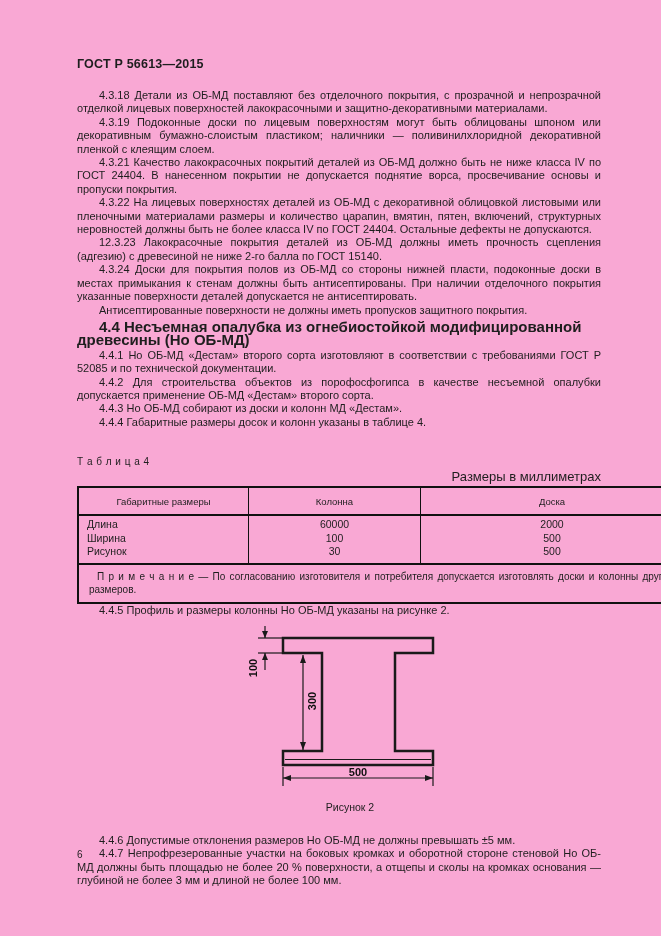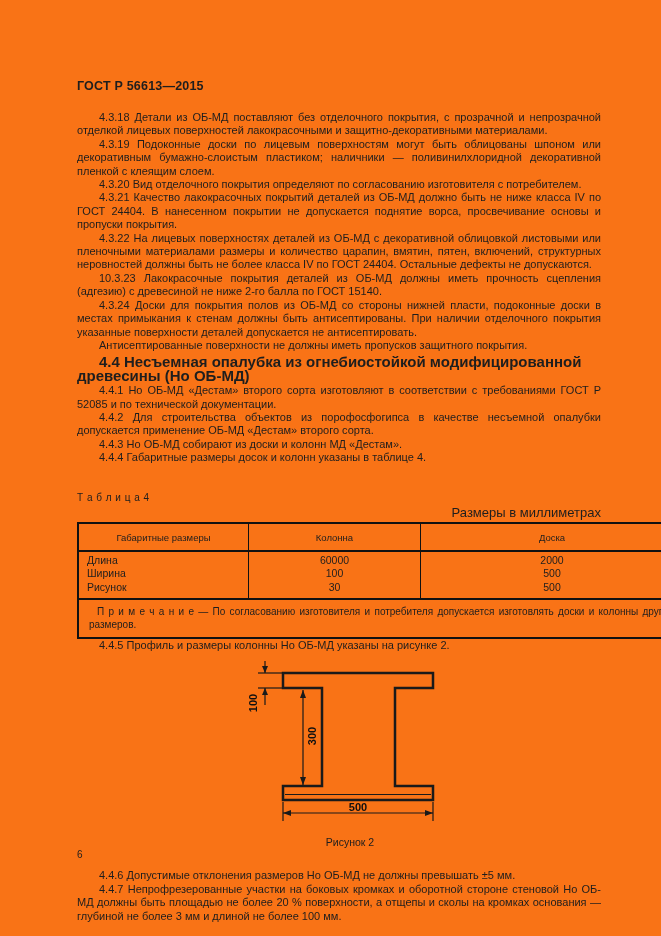--- a/index.html
+++ b/index.html
@@ -1,23 +1,23 @@
 <!DOCTYPE html>
 <html><head>
 <meta charset="utf-8">
 <style>
   html,body{margin:0;padding:0;background:#ffffff;}
   .page{
     position:relative;
     width:661px;height:936px;
-    background:#f97316;
+    background:#f9a8d4;
     color:#1e1e1e;
     font-family:"Liberation Sans", sans-serif;
     box-sizing:border-box;
-    padding:79px 60px 0 77px;
+    padding:57px 60px 0 77px;
     overflow:hidden;
   }
   .doc-header{
     font-size:12.5px;font-weight:bold;letter-spacing:.2px;
     margin:0 0 18px 0;
   }
   .para{
     margin:0;
     font-size:11px;line-height:13.4px;
     text-align:justify;
@@ -88,24 +88,23 @@
 </style>
 </head>
 <body>
 
 <div class="page">
 
   <p class="doc-header">ГОСТ Р 56613—2015</p>
 
   <p class="para">4.3.18 Детали из ОБ-МД поставляют без отделочного покрытия, с прозрачной и непрозрачной отделкой лицевых поверхностей лакокрасочными и защитно-декоративными материалами.</p>
   <p class="para">4.3.19 Подоконные доски по лицевым поверхностям могут быть облицованы шпоном или декоративным бумажно-слоистым пластиком; наличники — поливинилхлоридной декоративной пленкой с клеящим слоем.</p>
-  <p class="para">4.3.20 Вид отделочного покрытия определяют по согласованию изготовителя с потребителем.</p>
   <p class="para">4.3.21 Качество лакокрасочных покрытий деталей из ОБ-МД должно быть не ниже класса IV по ГОСТ 24404. В нанесенном покрытии не допускается поднятие ворса, просвечивание основы и пропуски покрытия.</p>
   <p class="para">4.3.22 На лицевых поверхностях деталей из ОБ-МД с декоративной облицовкой листовыми или пленочными материалами размеры и количество царапин, вмятин, пятен, включений, структурных неровностей должны быть не более класса IV по ГОСТ 24404. Остальные дефекты не допускаются.</p>
-  <p class="para">10.3.23 Лакокрасочные покрытия деталей из ОБ-МД должны иметь прочность сцепления (адгезию) с древесиной не ниже 2-го балла по ГОСТ 15140.</p>
+  <p class="para">12.3.23 Лакокрасочные покрытия деталей из ОБ-МД должны иметь прочность сцепления (адгезию) с древесиной не ниже 2-го балла по ГОСТ 15140.</p>
   <p class="para">4.3.24 Доски для покрытия полов из ОБ-МД со стороны нижней пласти, подоконные доски в местах примыкания к стенам должны быть антисептированы. При наличии отделочного покрытия указанные поверхности деталей допускается не антисептировать.</p>
   <p class="para">Антисептированные поверхности не должны иметь пропусков защитного покрытия.</p>
 
   <p class="sec-heading">4.4 Несъемная опалубка из огнебиостойкой модифицированной древесины (Но ОБ-МД)</p>
 
   <p class="para">4.4.1 Но ОБ-МД «Дестам» второго сорта изготовляют в соответствии с требованиями ГОСТ Р 52085 и по технической документации.</p>
   <p class="para">4.4.2 Для строительства объектов из порофосфогипса в качестве несъемной опалубки допускается применение ОБ-МД «Дестам» второго сорта.</p>
   <p class="para">4.4.3 Но ОБ-МД собирают из доски и колонн МД «Дестам».</p>
   <p class="para">4.4.4 Габаритные размеры досок и колонн указаны в таблице 4.</p>
 

